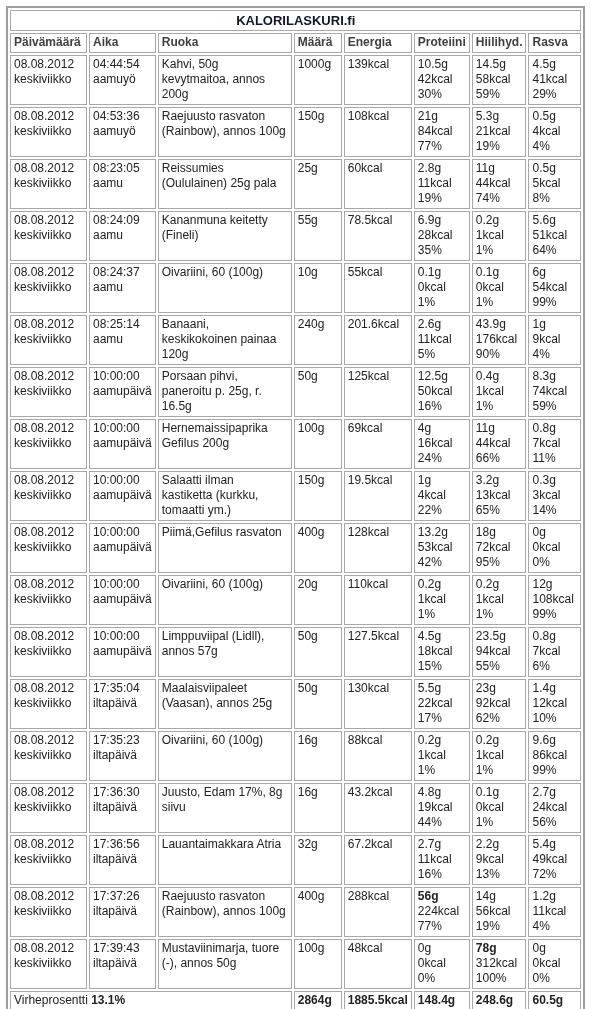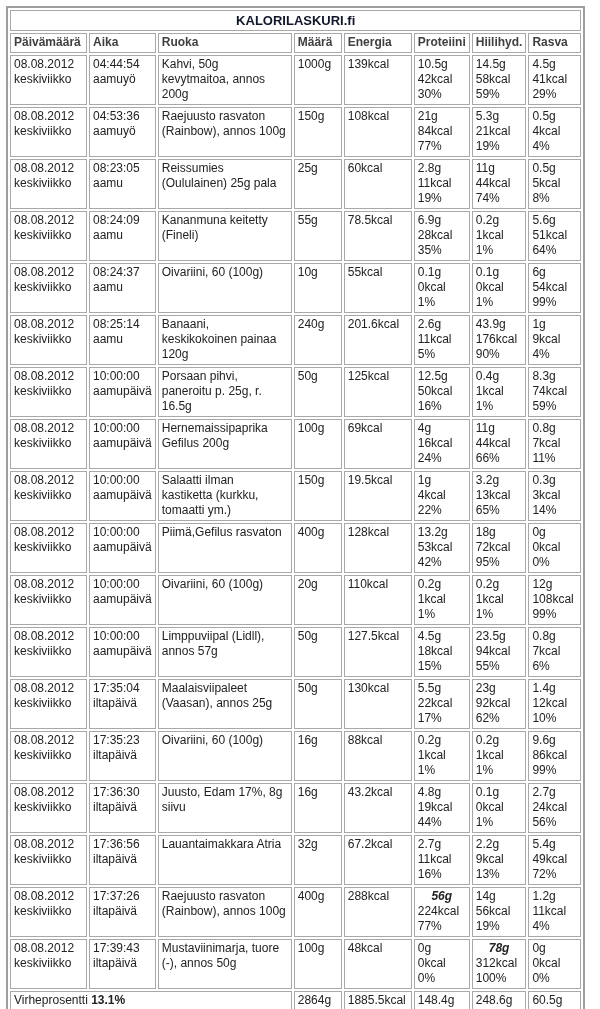--- a/index.html
+++ b/index.html
@@ -38,25 +38,23 @@
     color: #0f172a;
     padding: 2px 3px;
   }
   th {
     font-weight: bold;
     color: #404040;
     white-space: nowrap;
   }
   .hl {
     font-weight: bold;
-    font-style: italic;
-    text-align: center;
   }
   .b {
-    font-weight: normal;
+    font-weight: bold;
   }
   .cellline { display: block; }
 </style>
 </head>
 <body>
 
 <div class="page">
   <table class="food-log">
     <colgroup>
       <col style="width:77px">

